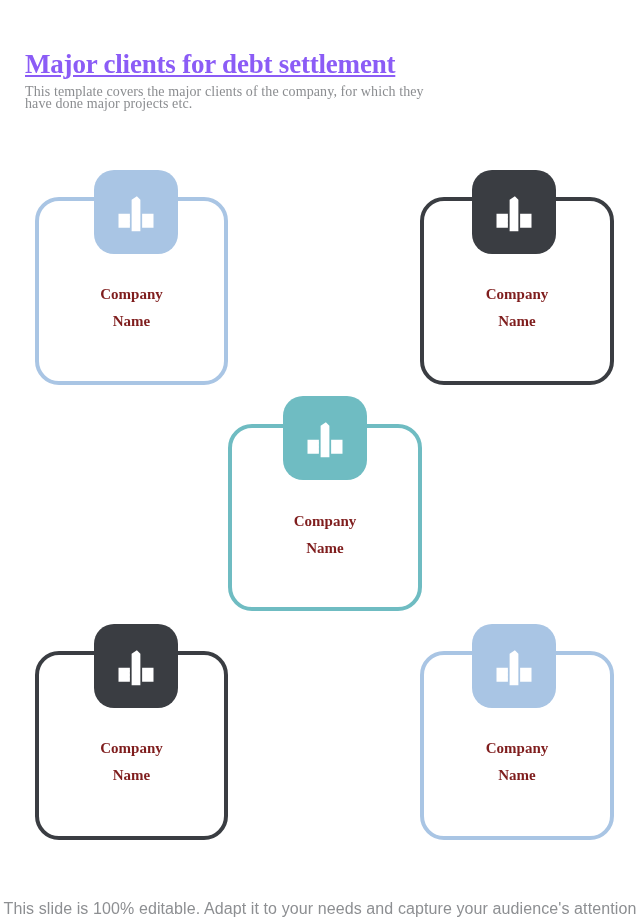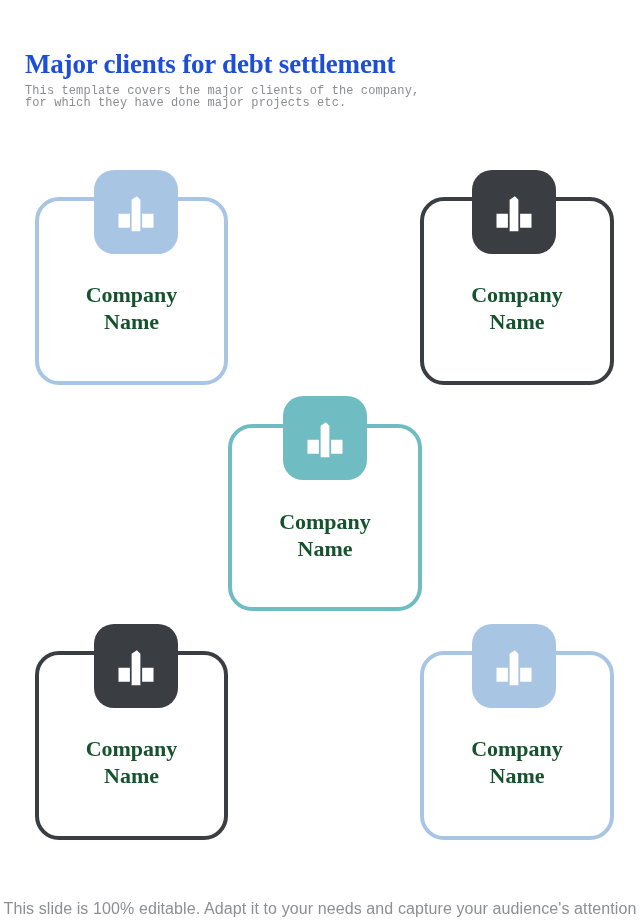--- a/index.html
+++ b/index.html
@@ -27,28 +27,29 @@
     position: absolute;
     left: 25px;
     top: 48px;
     width: 580px;
   }
   .page-title {
     font-family: "Liberation Serif", serif;
     font-weight: bold;
     font-size: 27px;
     line-height: 32px;
-    color: #1d4ed8;
+    color: #8b5cf6;
     letter-spacing: -0.2px;
     margin: 0;
     white-space: nowrap;
+    text-decoration: underline;
   }
   .page-subtitle {
-    font-family: Liberation Mono, monospace;
-    font-size: 12px;
+    font-family: Liberation Serif, serif;
+    font-size: 14px;
     line-height: 11.5px;
     color: #8b8d90;
     margin: 6px 0 0 0;
     width: 420px;
     letter-spacing: 0.1px;
   }
 
   
   .card {
     position: absolute;
@@ -57,23 +58,23 @@
     border-style: solid;
     border-width: 4.5px;
     border-radius: 24px;
   }
   .card-label {
     position: absolute;
     left: 0;
     right: 0;
     font-family: "Liberation Serif", serif;
     font-weight: bold;
-    font-size: 22px;
+    font-size: 15px;
     line-height: 27px;
-    color: #14532d;
+    color: #7f1d1d;
     text-align: center;
     white-space: pre-line;
   }
 
   
   .badge {
     position: absolute;
     width: 84px;
     height: 84px;
     border-radius: 20px;

